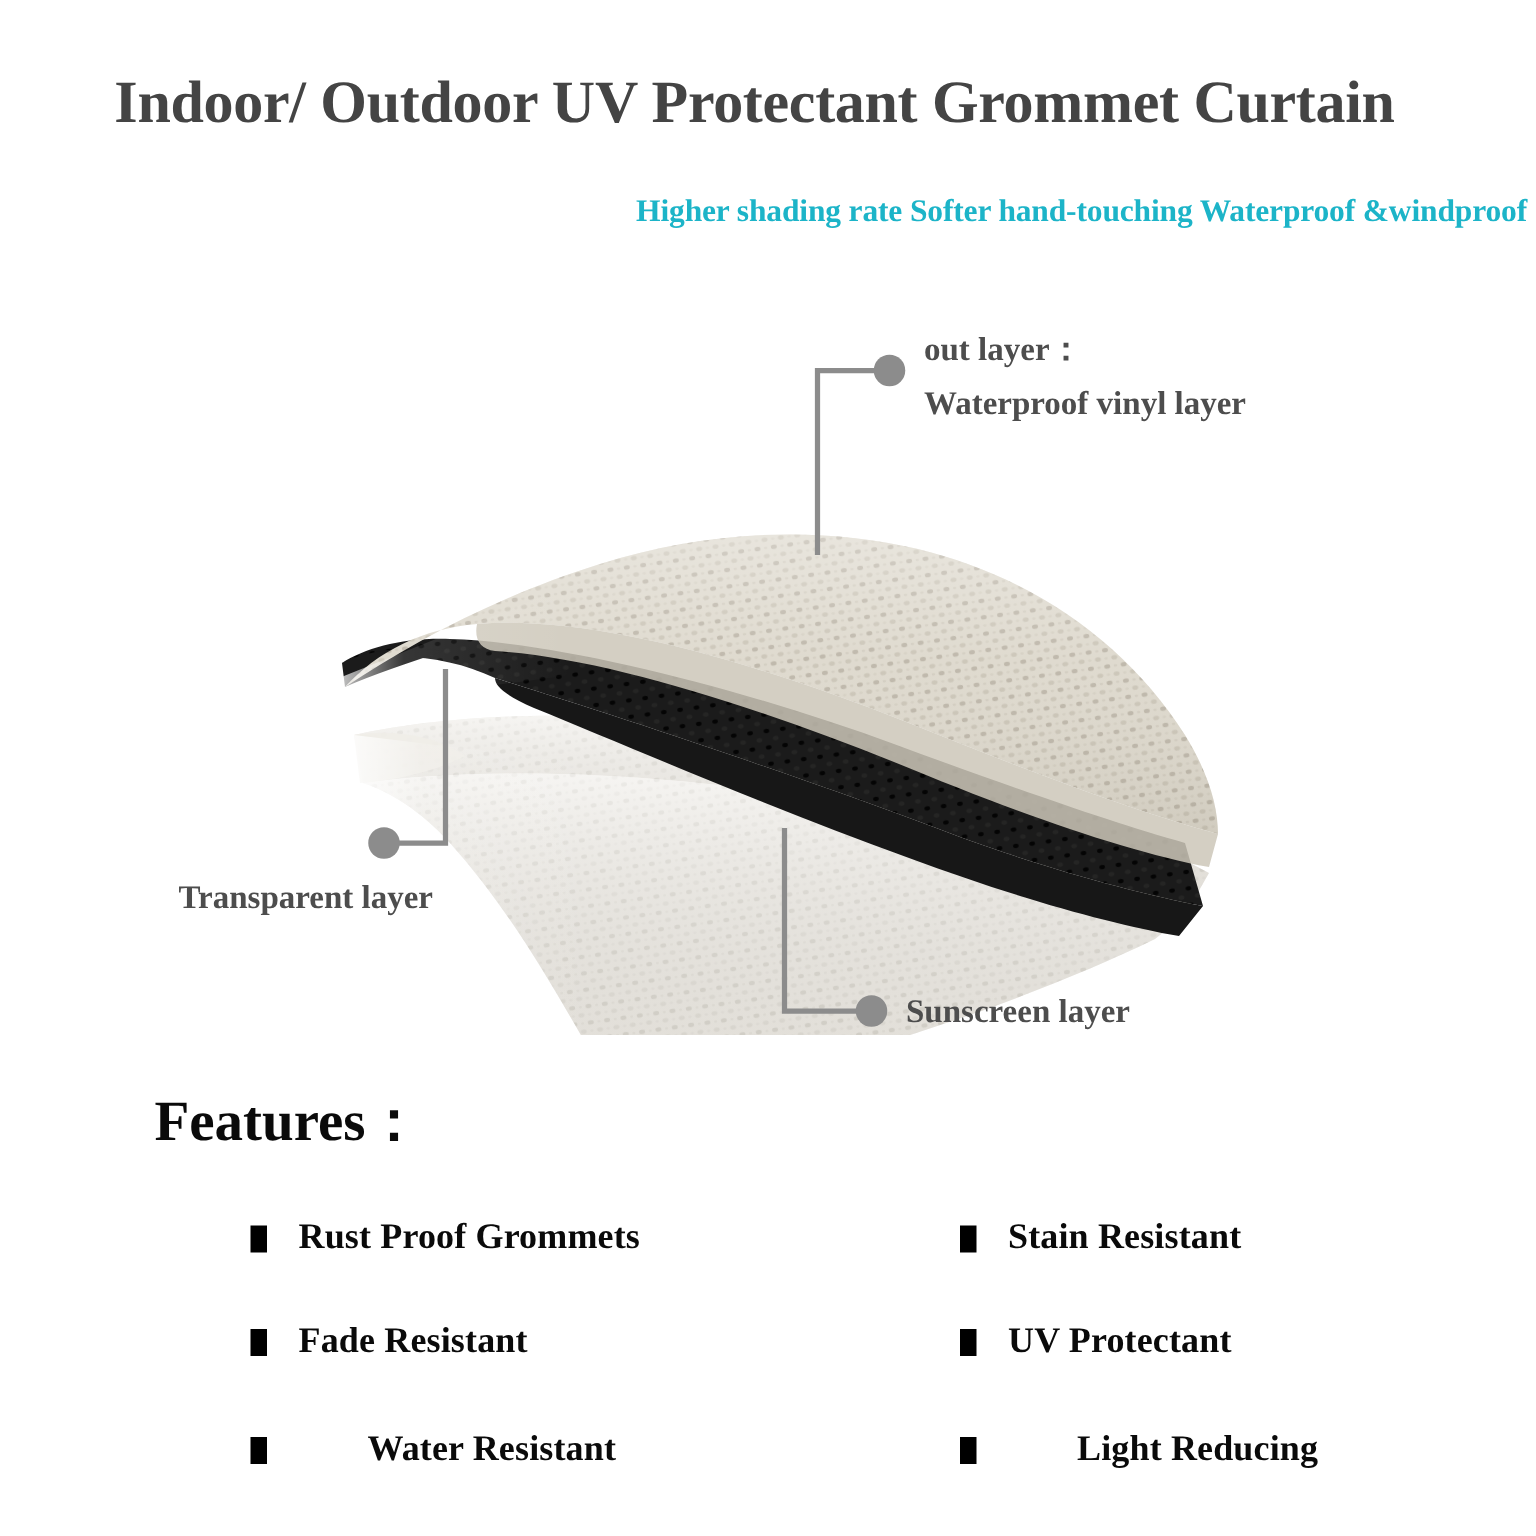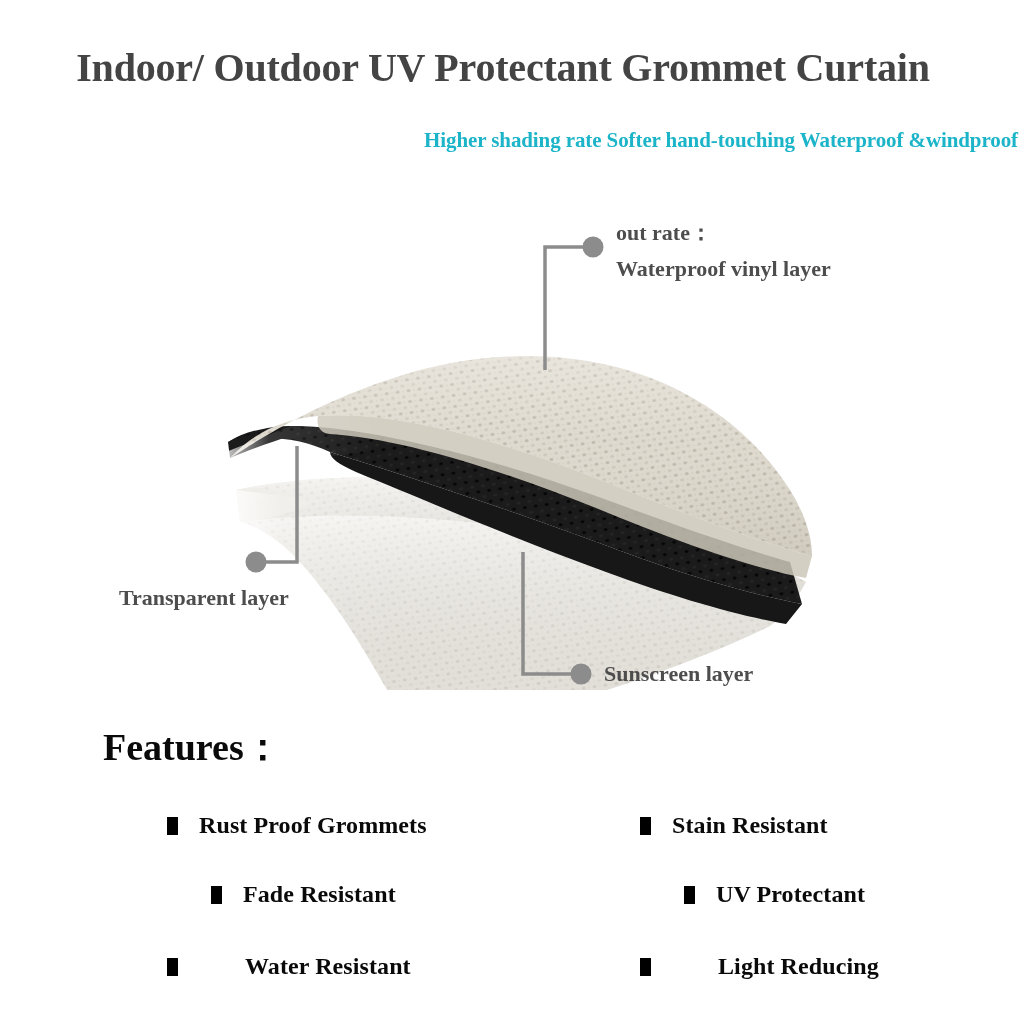--- a/index.html
+++ b/index.html
@@ -119,21 +119,21 @@
   }
   .feature-label {
     font-size: 24px;
     font-weight: bold;
     color: #0a0a0a;
     letter-spacing: 0.1px;
   }
   .col-left  { left: 167px; }
   .col-right { left: 608px; padding-left: 32px; }
   .row-0 { top: 6px; }
-  .row-1 { top: 75px; margin-left: 44px; }
+  .row-1 { top: 75px; }
   .row-2 { top: 147px; gap: 46px; }
 </style>
 </head>
 <body>
 
 <div id="header-block">
   <div id="page-title">Indoor/ Outdoor UV Protectant Grommet Curtain</div>
   <div id="page-subtitle">Higher shading rate Softer hand-touching Waterproof &amp;windproof</div>
 </div>
 
@@ -234,21 +234,21 @@
     </g>
     <g fill="#8c8c8c">
       <circle cx="593" cy="57" r="10.5"></circle>
       <circle cx="256" cy="372" r="10.5"></circle>
       <circle cx="581" cy="484" r="10.5"></circle>
     </g>
   </svg>
 </div>
 
 <div class="callout-label" id="callout-outcover">
-  <span class="callout-line1">out rate：</span>
+  <span class="callout-line1">out layer：</span>
   <span class="callout-line2">Waterproof vinyl layer</span>
 </div>
 
 <div class="callout-label" id="callout-transparent">
   <span>Transparent layer</span>
 </div>
 
 <div class="callout-label" id="callout-sunscreen">
   <span>Sunscreen layer</span>
 </div>

